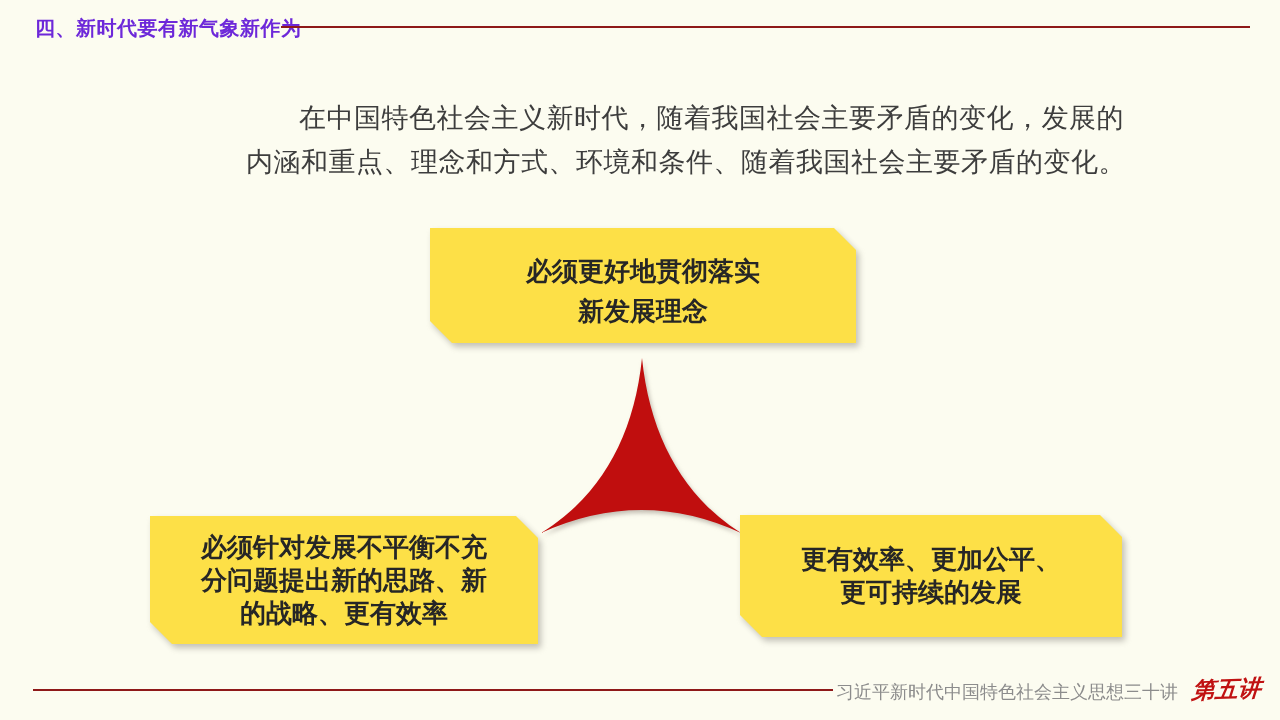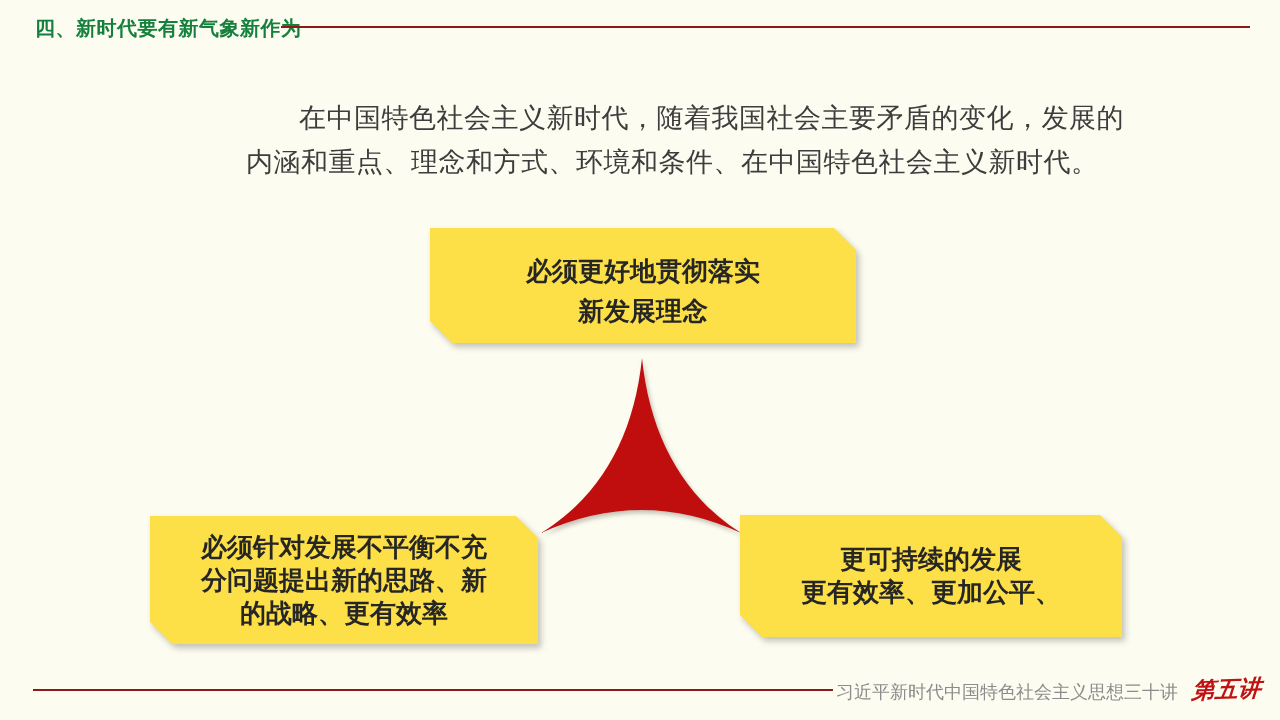--- a/index.html
+++ b/index.html
@@ -14,21 +14,21 @@
     overflow: hidden;
   }
 
   
   .header-title {
     position: absolute;
     left: 35px;
     top: 15px;
     font-size: 20px;
     font-weight: bold;
-    color: #15803d;
+    color: #6d28d9;
     letter-spacing: 0.5px;
     white-space: nowrap;
   }
   .header-rule {
     position: absolute;
     left: 281px;
     top: 26px;
     width: 969px;
     height: 2px;
     background: #8E1919;
@@ -129,21 +129,21 @@
 </head>
 <body>
 
 <div class="slide">
 
   <div class="header-title">四、新时代要有新气象新作为</div>
   <div class="header-rule"></div>
 
   <div class="paragraph">
     <div class="para-line indent">在中国特色社会主义新时代，随着我国社会主要矛盾的变化，发展的</div>
-    <div class="para-line">内涵和重点、理念和方式、环境和条件、在中国特色社会主义新时代。</div>
+    <div class="para-line">内涵和重点、理念和方式、环境和条件、随着我国社会主要矛盾的变化。</div>
   </div>
 
   <svg class="triangle" viewBox="0 0 206 180" aria-hidden="true">
     <path d="M104,3 C96,82 62,142 3,178 Q104,132 203,178 C146,142 112,82 104,3 Z" fill="#C00E0E"></path>
   </svg>
 
   <div class="box-wrap box-top">
     <div class="box">
       <div class="box-line">必须更好地贯彻落实</div>
       <div class="box-line">新发展理念</div>
@@ -153,22 +153,22 @@
   <div class="box-wrap box-left">
     <div class="box">
       <div class="box-line">必须针对发展不平衡不充</div>
       <div class="box-line">分问题提出新的思路、新</div>
       <div class="box-line">的战略、更有效率</div>
     </div>
   </div>
 
   <div class="box-wrap box-right">
     <div class="box">
+      <div class="box-line">更有效率、更加公平、</div>
       <div class="box-line">更可持续的发展</div>
-      <div class="box-line">更有效率、更加公平、</div>
     </div>
   </div>
 
   <div class="footer-rule"></div>
   <div class="footer-series">习近平新时代中国特色社会主义思想三十讲</div>
   <div class="footer-lecture">第五讲</div>
 
 </div>
 
 </body></html>

